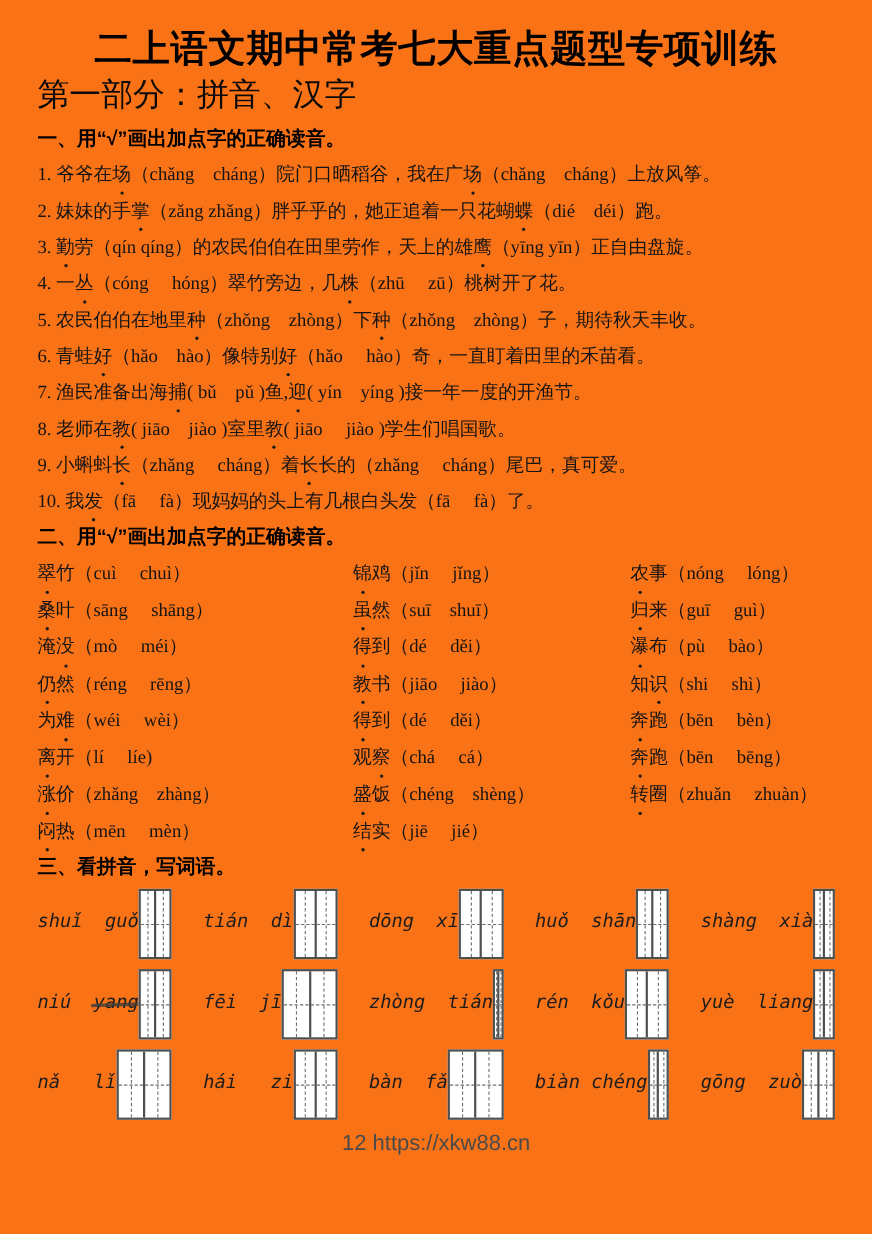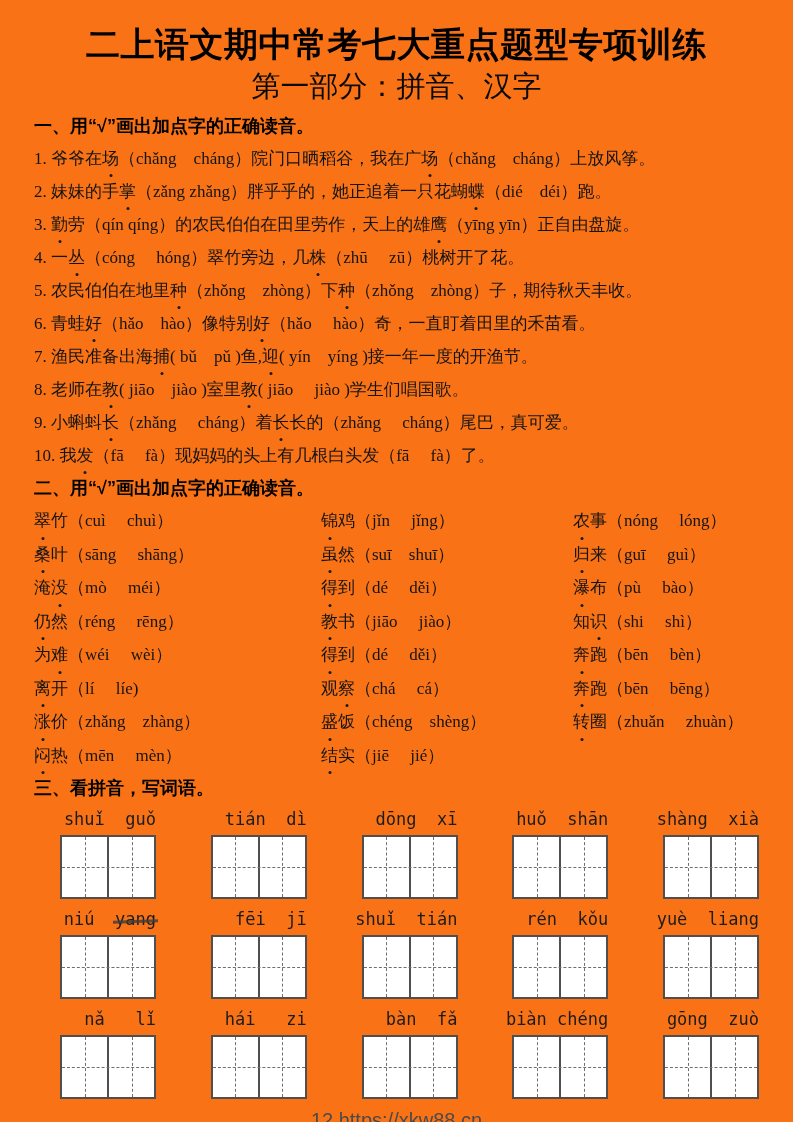--- a/index.html
+++ b/index.html
@@ -12,21 +12,21 @@
   }
   .title{
     font-family:"Liberation Sans", sans-serif;
     font-weight:bold;font-size:34px;line-height:40px;
     text-align:center;margin:2px 0 4px 0;color:#000;
     letter-spacing:0.5px;
   }
   .subtitle{
     font-family:"Liberation Serif", serif;
     font-weight:normal;font-size:29px;line-height:36px;
-    text-align:center;margin:0 0 8px 0;color:#0a0a0a;
+    margin:0 0 8px 0;color:#0a0a0a;
   }
   .sec-head{
     font-family:"Liberation Sans", sans-serif;
     font-weight:bold;font-size:18px;line-height:28px;color:#000;
     margin:2px 0 2px 0;
   }
   .q-item{
     font-size:17px;line-height:33px;color:#141414;
     white-space:nowrap;
   }
@@ -46,21 +46,21 @@
   .scribble{position:relative;}
   .scribble::after{
     content:'';position:absolute;left:-2px;right:-2px;top:55%;
     border-top:3px solid rgba(60,60,60,.8);transform:rotate(-2deg);
   }
   .s3-rows{margin-top:6px;}
   .py-row{
     display:flex;justify-content:space-between;
     margin-bottom:9px;
   }
-  .py-group{width:122px;display:flex;flex-direction:column;align-items:flex-end;}
+  .py-group{width:122px;display:flex;align-items:center;font-style:italic;}
   .py-label{
     font-family:"DejaVu Sans Mono", monospace;
     font-size:17px;line-height:22px;color:#1c1c1c;
     white-space:pre;margin-bottom:5px;text-align:center;
   }
   .tzg{
     position:relative;width:92px;height:60px;
     border:2px solid #4f4f4f;display:flex;background:#fff;
   }
   .tzg::after{
@@ -181,21 +181,21 @@
             </div>
           </div>
           <div class="py-group">
             <div class="py-label">fēi  jī</div>
             <div class="tzg">
               <div class="cell"></div>
               <div class="cell c2"></div>
             </div>
           </div>
           <div class="py-group">
-            <div class="py-label">shuǐ  tián</div>
+            <div class="py-label">zhòng  tián</div>
             <div class="tzg">
               <div class="cell"></div>
               <div class="cell c2"></div>
             </div>
           </div>
           <div class="py-group">
             <div class="py-label">rén  kǒu</div>
             <div class="tzg">
               <div class="cell"></div>
               <div class="cell c2"></div>

